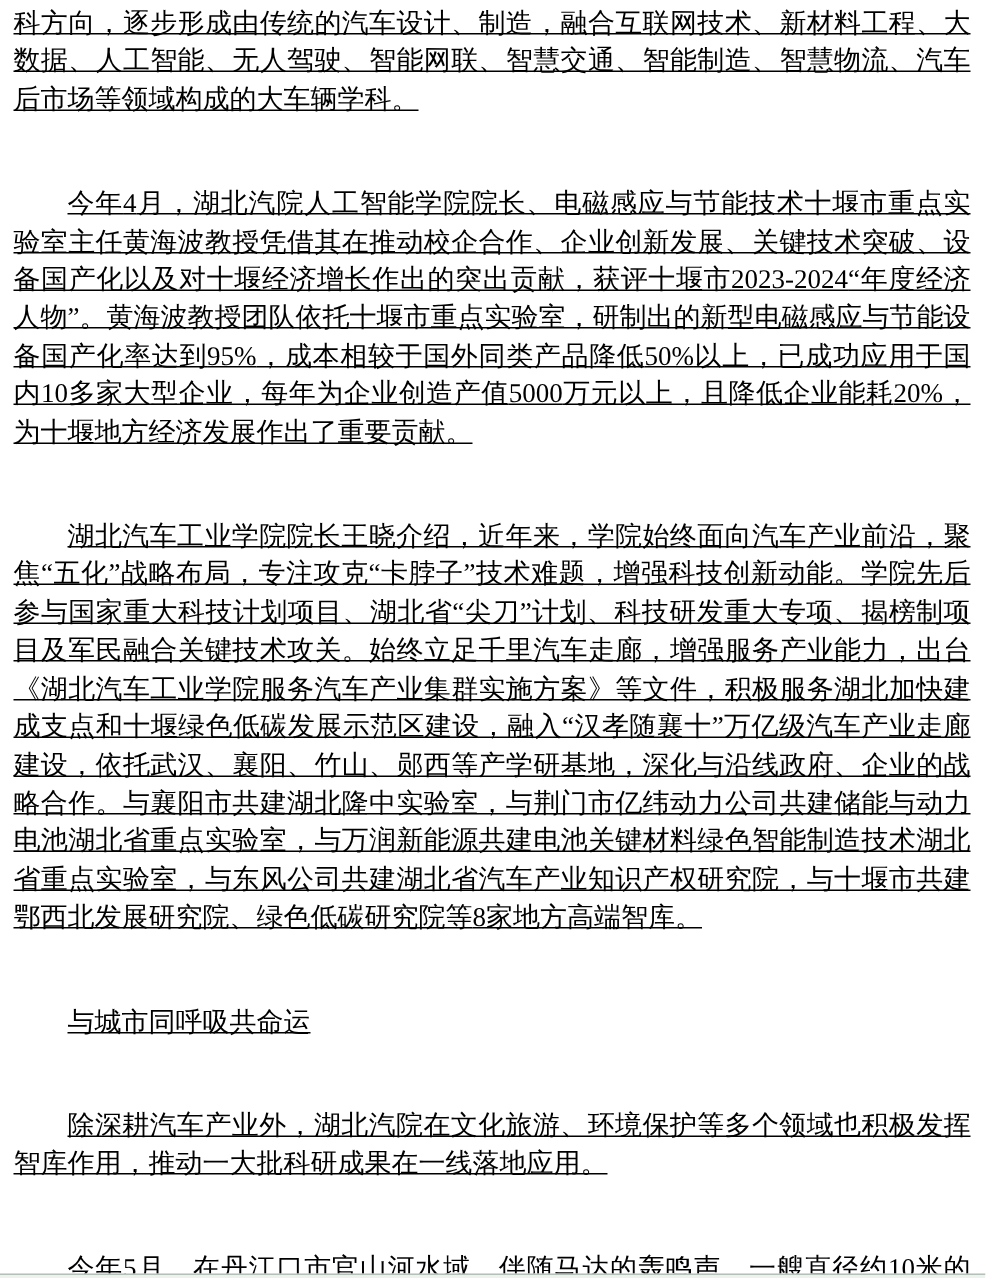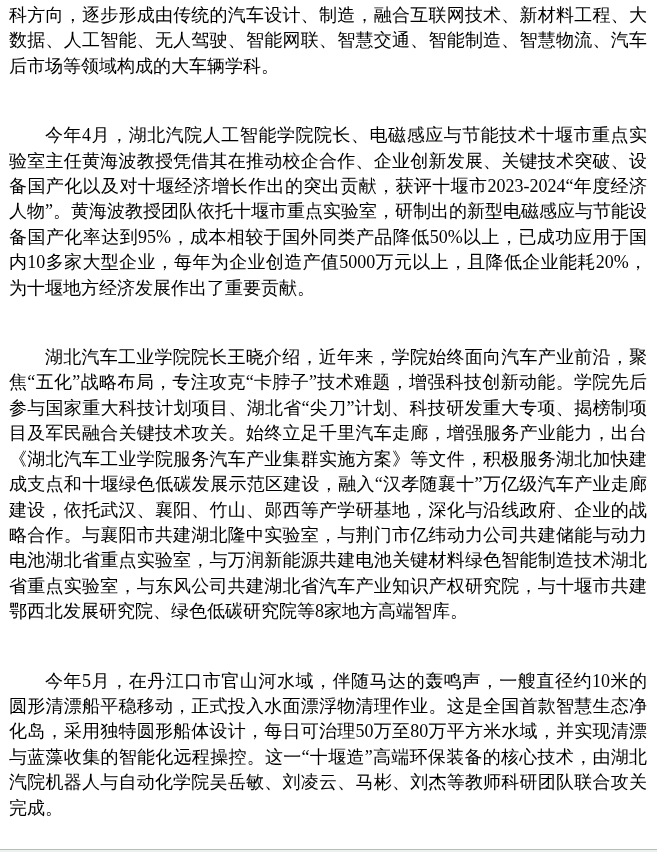--- a/index.html
+++ b/index.html
@@ -20,20 +20,21 @@
     padding: 3px 10px 0 9px;
     color: #000000;
     font-size: 18px;
     line-height: 25.4px;
     text-align: justify;
     text-justify: inter-ideograph;
   }
   .para {
     margin: 0 0 13px 0;
     word-break: break-all;
+    text-decoration: underline;
   }
   .para.indent {
     text-indent: 2em;
     margin-top: 44px;
   }
   
   .num {
     font-family: "Liberation Serif", "DejaVu Serif", serif;
     letter-spacing: 0;
   }
@@ -45,16 +46,18 @@
     height: 2px;
   }
 </style>
 </head>
 <body>
 
 <div class="doc" style="background: rgb(255, 255, 255); color: rgb(0, 0, 0);">
     <p class="para">科方向，逐步形成由传统的汽车设计、制造，融合互联网技术、新材料工程、大数据、人工智能、无人驾驶、智能网联、智慧交通、智能制造、智慧物流、汽车后市场等领域构成的大车辆学科。</p>
     <p class="para indent">今年<span class="num">4</span>月，湖北汽院人工智能学院院长、电磁感应与节能技术十堰市重点实验室主任黄海波教授凭借其在推动校企合作、企业创新发展、关键技术突破、设备国产化以及对十堰经济增长作出的突出贡献，获评十堰市<span class="num">2023-2024</span>“年度经济人物”。黄海波教授团队依托十堰市重点实验室，研制出的新型电磁感应与节能设备国产化率达到<span class="num">95%</span>，成本相较于国外同类产品降低<span class="num">50%</span>以上，已成功应用于国内<span class="num">10</span>多家大型企业，每年为企业创造产值<span class="num">5000</span>万元以上，且降低企业能耗<span class="num">20%</span>，为十堰地方经济发展作出了重要贡献。</p>
     <p class="para indent">湖北汽车工业学院院长王晓介绍，近年来，学院始终面向汽车产业前沿，聚焦“五化”战略布局，专注攻克“卡脖子”技术难题，增强科技创新动能。学院先后参与国家重大科技计划项目、湖北省“尖刀”计划、科技研发重大专项、揭榜制项目及军民融合关键技术攻关。始终立足千里汽车走廊，增强服务产业能力，出台《湖北汽车工业学院服务汽车产业集群实施方案》等文件，积极服务湖北加快建成支点和十堰绿色低碳发展示范区建设，融入“汉孝随襄十”万亿级汽车产业走廊建设，依托武汉、襄阳、竹山、郧西等产学研基地，深化与沿线政府、企业的战略合作。与襄阳市共建湖北隆中实验室，与荆门市亿纬动力公司共建储能与动力电池湖北省重点实验室，与万润新能源共建电池关键材料绿色智能制造技术湖北省重点实验室，与东风公司共建湖北省汽车产业知识产权研究院，与十堰市共建鄂西北发展研究院、绿色低碳研究院等<span class="num">8</span>家地方高端智库。</p>
+    <p class="para indent">与城市同呼吸共命运</p>
+    <p class="para indent">除深耕汽车产业外，湖北汽院在文化旅游、环境保护等多个领域也积极发挥智库作用，推动一大批科研成果在一线落地应用。</p>
     <p class="para indent">今年<span class="num">5</span>月，在丹江口市官山河水域，伴随马达的轰鸣声，一艘直径约<span class="num">10</span>米的圆形清漂船平稳移动，正式投入水面漂浮物清理作业。这是全国首款智慧生态净化岛，采用独特圆形船体设计，每日可治理<span class="num">50</span>万至<span class="num">80</span>万平方米水域，并实现清漂与蓝藻收集的智能化远程操控。这一“十堰造”高端环保装备的核心技术，由湖北汽院机器人与自动化学院吴岳敏、刘凌云、马彬、刘杰等教师科研团队联合攻关完成。</p>
   </div>
 
 <div class="bottom-bar" style="background: rgb(238, 242, 239); border-top: 1px solid rgb(181, 193, 184);"></div>
 
 </body></html>

